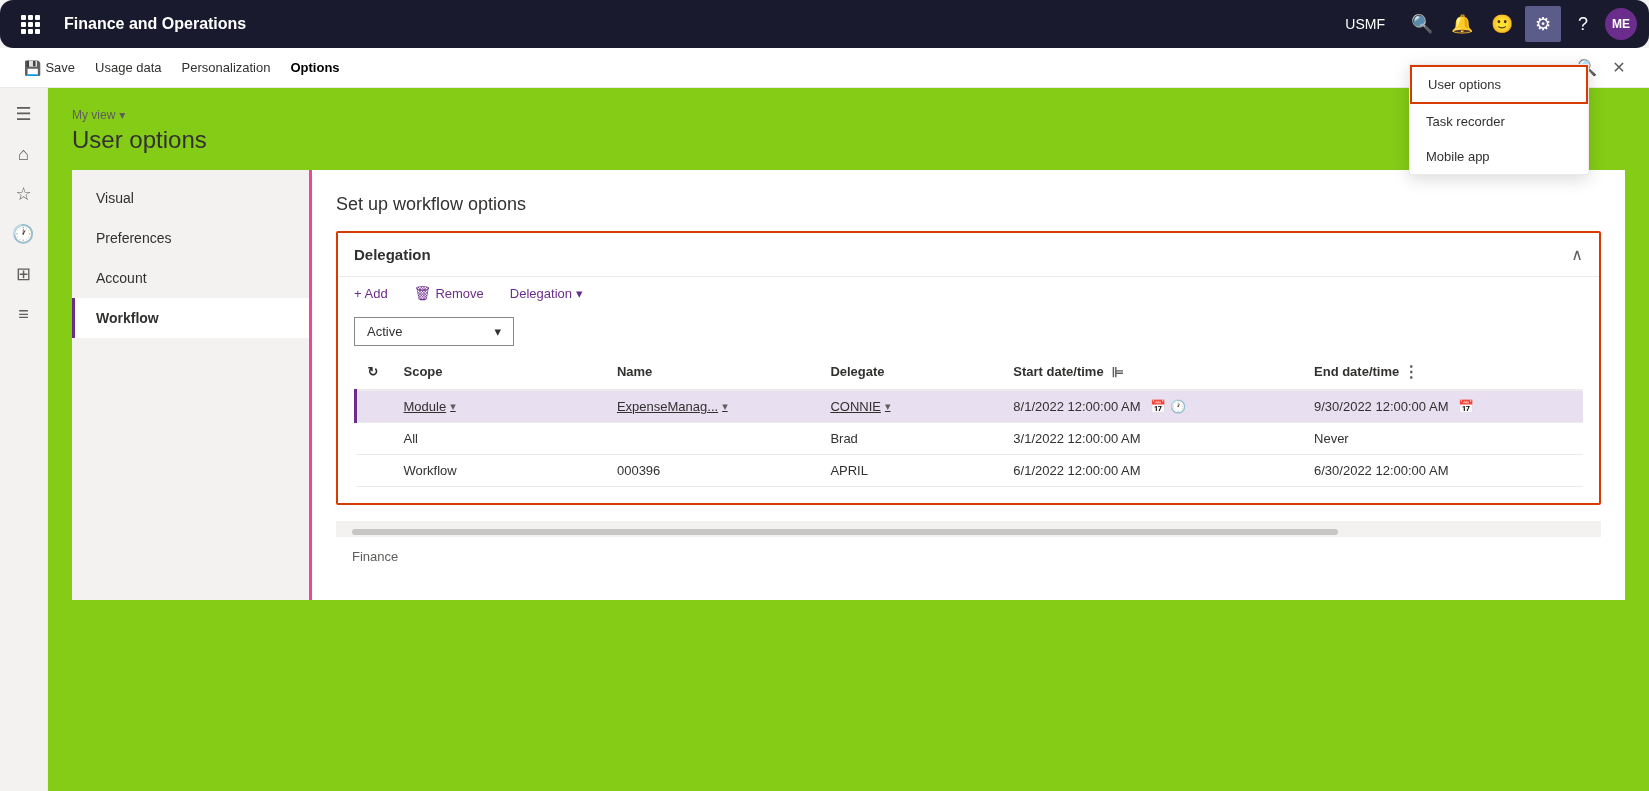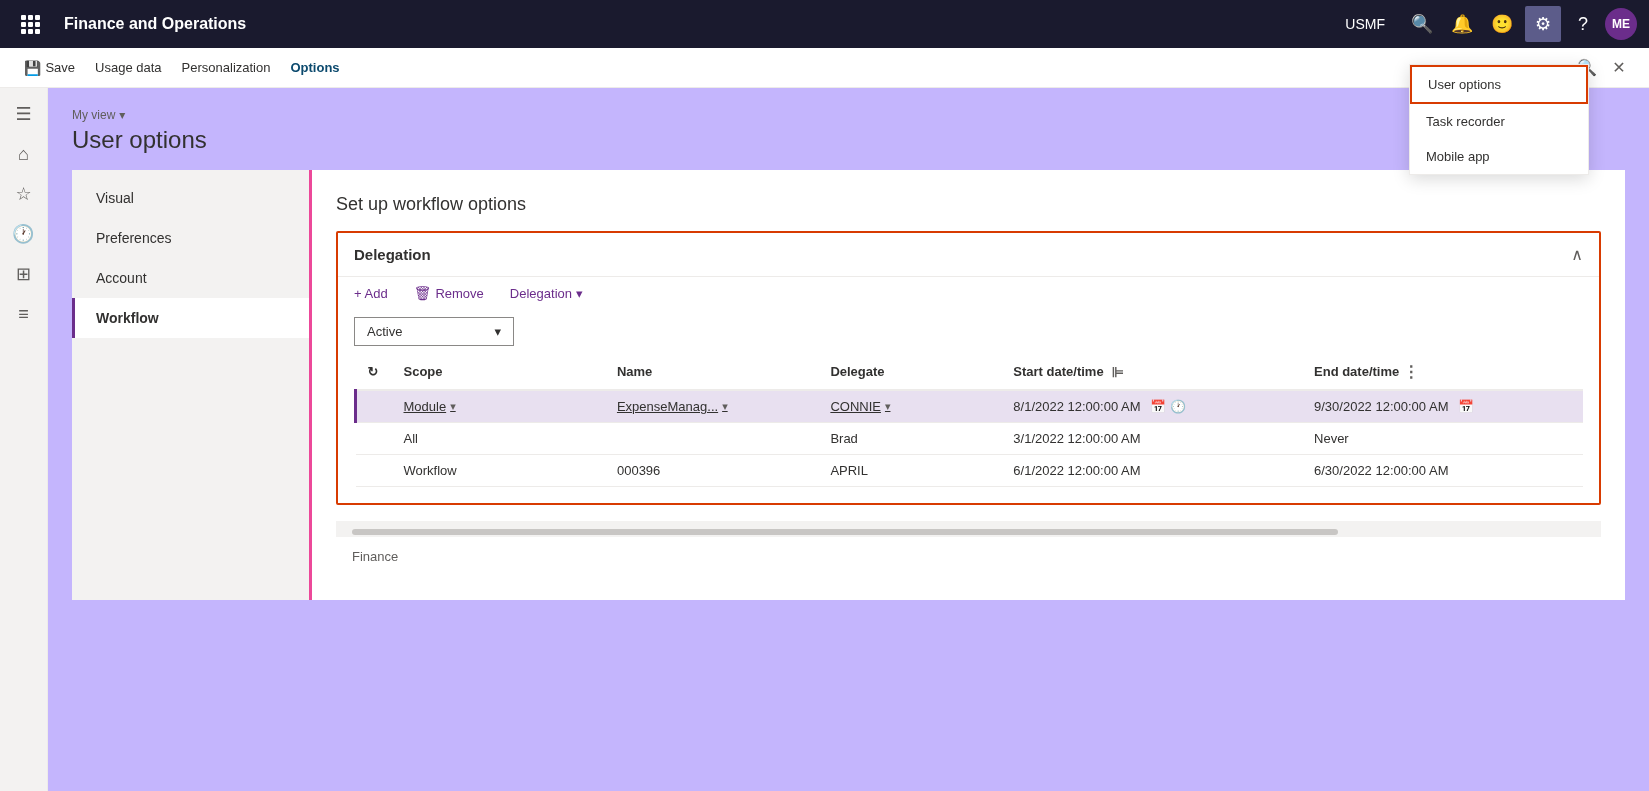--- a/index.html
+++ b/index.html
@@ -7,20 +7,21 @@
     body { width: 1649px; height: 791px; overflow: hidden; background: #f3f2f1; }
 
     
     .top-bar {
       display: flex;
       align-items: center;
       background: #1a1a2e;
       height: 48px;
       padding: 0 12px;
       color: white;
+      border-radius: 13px;
     }
     .top-bar-grid {
       display: flex;
       align-items: center;
       width: 100%;
     }
     .app-launcher {
       width: 36px; height: 36px;
       display: flex; align-items: center; justify-content: center;
       cursor: pointer; color: white; margin-right: 8px;
@@ -64,21 +65,21 @@
     }
     .toolbar-btn {
       display: flex; align-items: center; gap: 4px;
       padding: 4px 8px;
       font-size: 13px; color: #323130;
       cursor: pointer; border: none; background: transparent;
       border-radius: 2px;
     }
     .toolbar-btn .icon { font-size: 14px; color: #605e5c; }
     .toolbar-options {
-      font-weight: 600; color: #0c4a6e;
+      font-weight: 600; color: #000000;
     }
     .toolbar-search {
       margin-left: auto;
       width: 28px; height: 28px;
       display: flex; align-items: center; justify-content: center;
       cursor: pointer; color: #605e5c; font-size: 16px;
     }
 
     
     .main-layout {
@@ -100,21 +101,21 @@
       width: 36px; height: 36px;
       display: flex; align-items: center; justify-content: center;
       cursor: pointer; color: #605e5c; font-size: 18px;
       border-radius: 2px;
     }
 
     
     .content-area {
       flex: 1;
       overflow-y: auto;
-      background: #c4b5fd;
+      background: #84cc16;
       padding: 20px 24px;
     }
 
     .my-view {
       display: flex; align-items: center; gap: 4px;
       font-size: 12px; color: #605e5c; margin-bottom: 4px; cursor: pointer;
     }
     .page-title {
       font-size: 24px; font-weight: 300; color: #323130; margin-bottom: 16px;
     }

